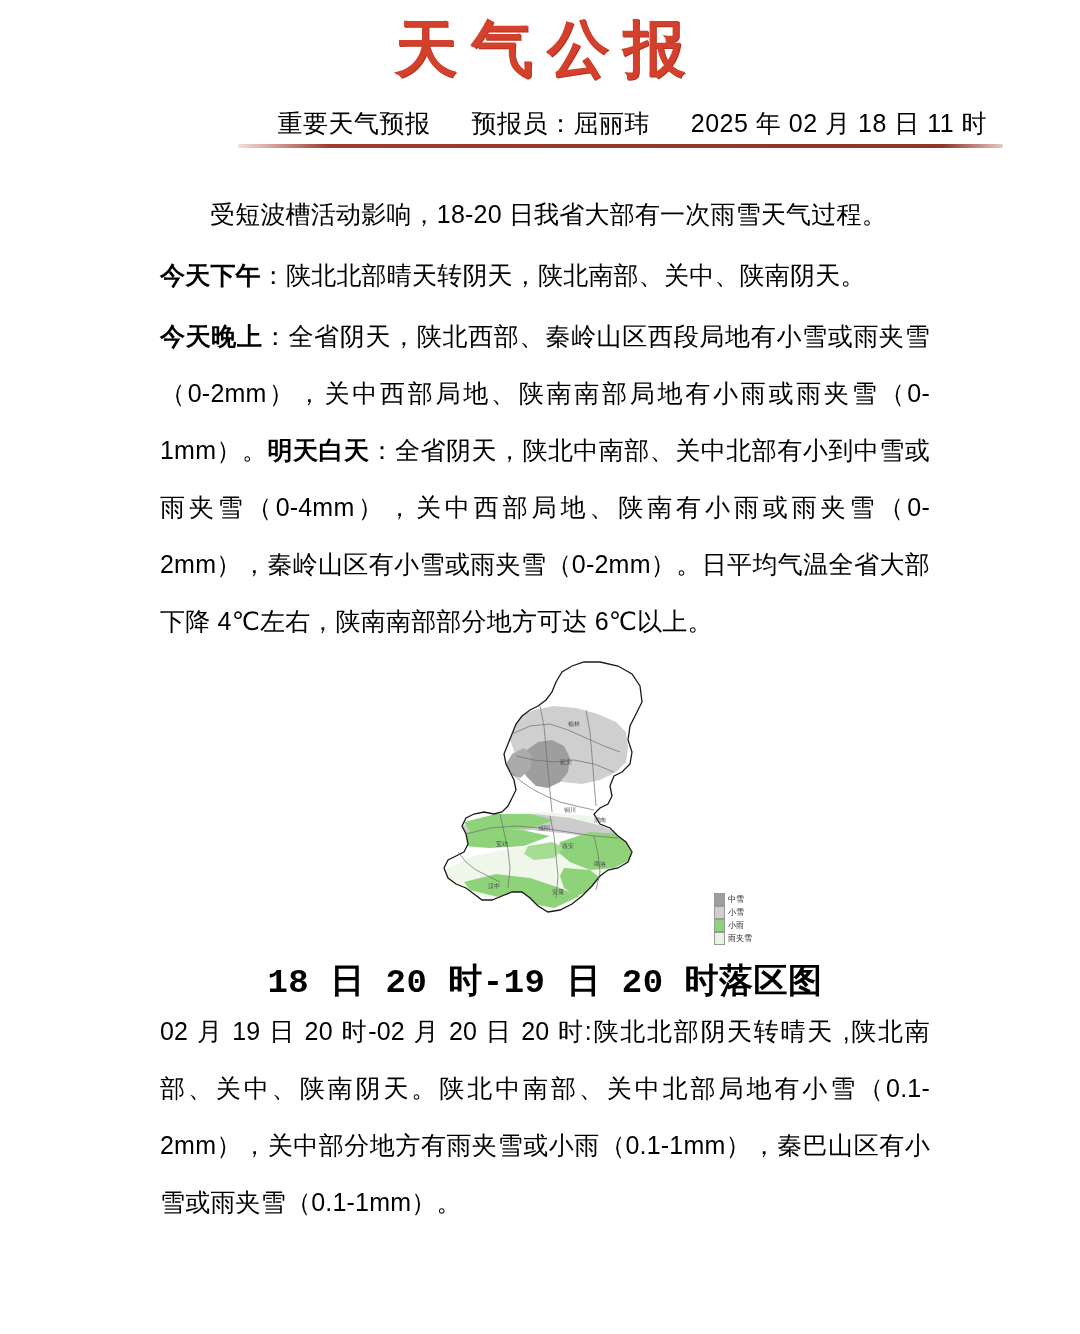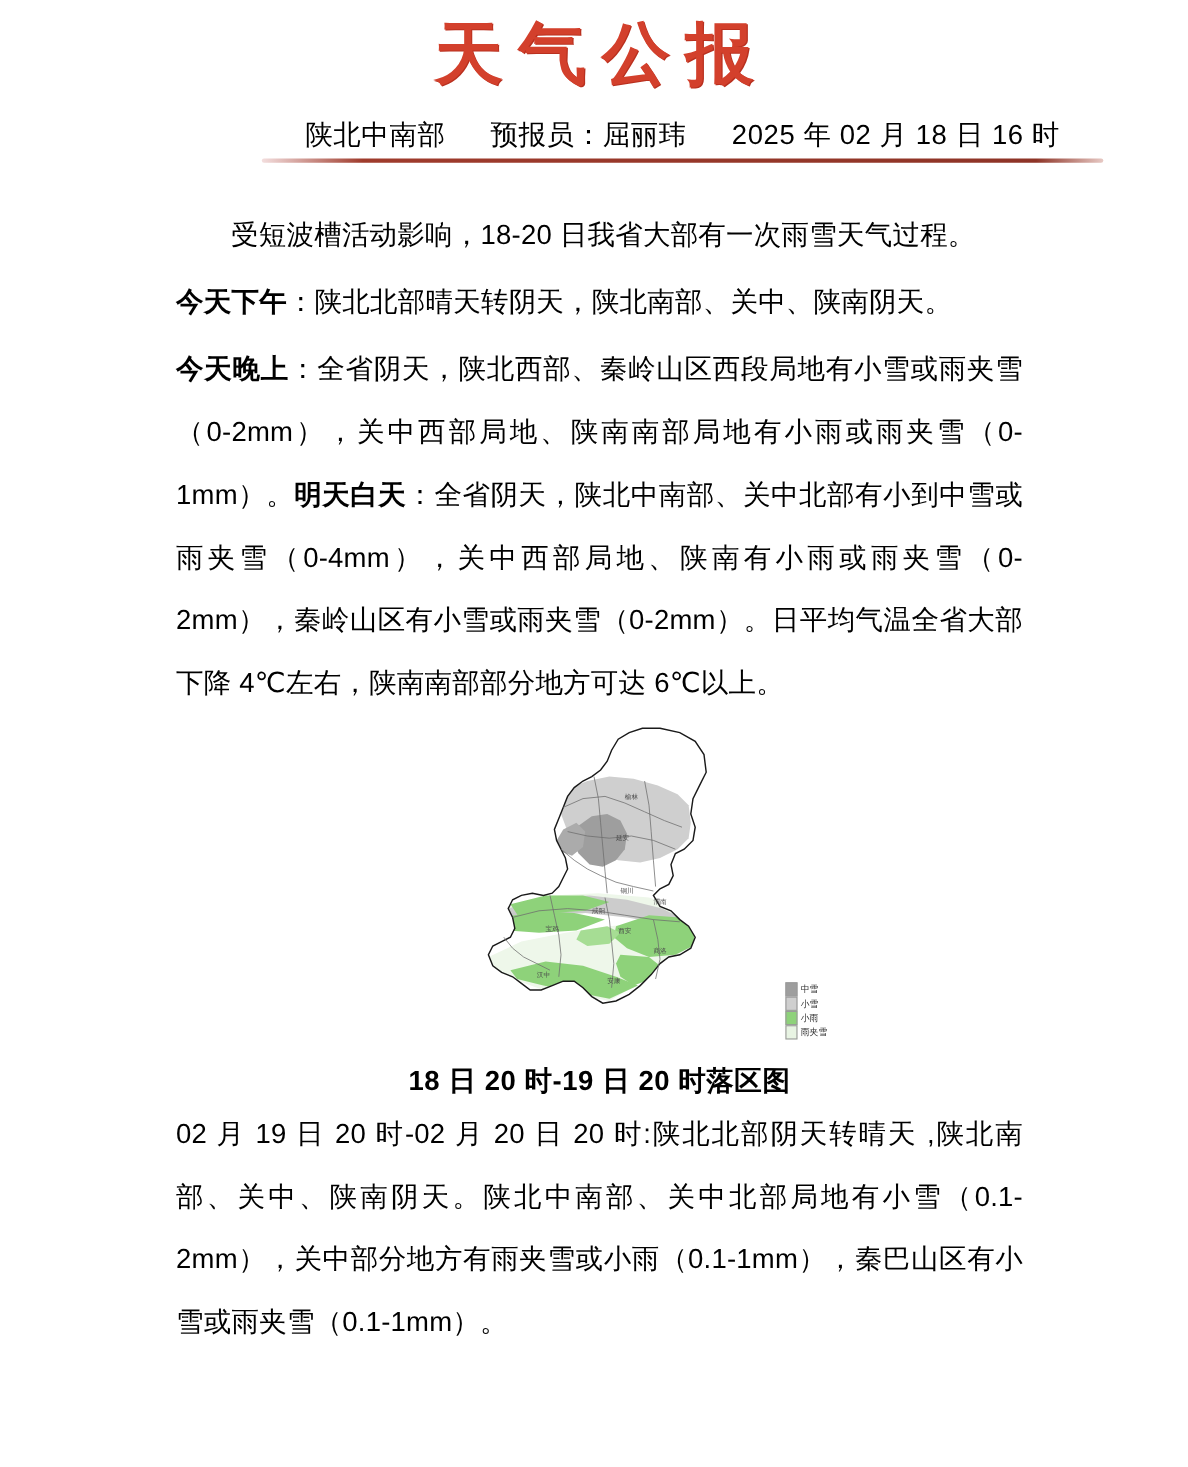--- a/index.html
+++ b/index.html
@@ -136,51 +136,52 @@
     font-size: 8px;
     line-height: 13px;
     margin-left: 3px;
     color: #2b2b2b;
     white-space: nowrap;
     font-family: "DejaVu Sans", "Liberation Sans", sans-serif;
     transform: scaleY(1.05);
   }
 
   .fig-caption {
-    font-size: 25px;
+    font-size: 34px;
     font-weight: bold;
     text-align: center;
     line-height: 40px;
     margin-top: 2px;
     letter-spacing: 0.5px;
+    font-family: Liberation Mono, monospace;
   }
 
   
   .city-label {
     font-size: 6px;
     fill: #4a4a4a;
     font-family: "DejaVu Sans", sans-serif;
   }
 </style>
 </head>
 <body>
 
 <div class="page">
 
   <div class="masthead">
     <div class="masthead-title">天气公报</div>
   </div>
 
   <div class="byline-wrap">
     <div class="byline">
-      <span>陕北中南部</span>
+      <span>重要天气预报</span>
       <span class="sep"></span>
       <span>预报员：屈丽玮</span>
       <span class="sep"></span>
-      <span>2025 年 02 月 18 日 16 时</span>
+      <span>2025 年 02 月 18 日 11 时</span>
     </div>
     <div class="byline-rule"></div>
   </div>
 
   <div class="content">
 
 
     <p class="para indent">受短波槽活动影响，18-20 日我省大部有一次雨雪天气过程。</p>
 
 

